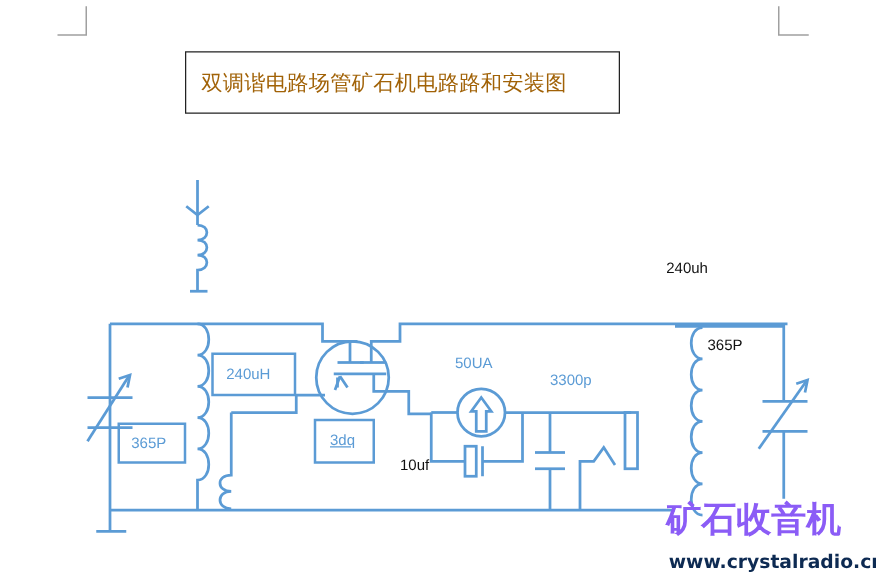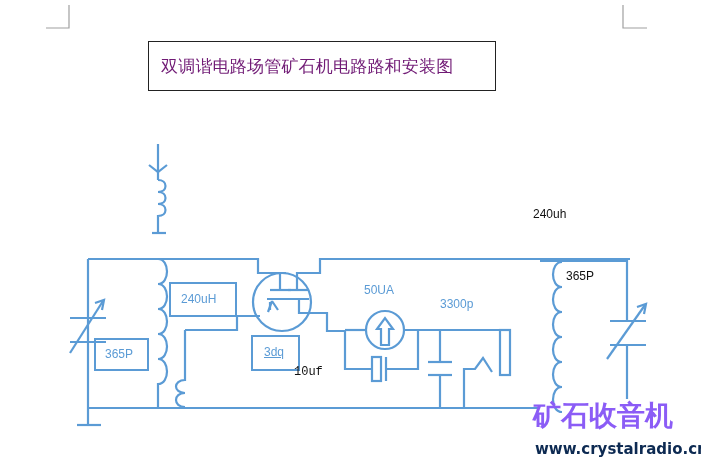--- a/index.html
+++ b/index.html
@@ -1,18 +1,18 @@
 <!DOCTYPE html>
 <html><head>
 <meta charset="utf-8">
 <style>
   html, body { margin:0; padding:0; background:#ffffff; }
   body { width:701px; height:461px; position:relative; overflow:hidden; font-family:"DejaVu Sans", sans-serif; }
   #canvas { position:absolute; left:0; top:0; }
-  .title-box { position:absolute; left:148px; top:41px; width:348px; height:50px; border:1px solid #222; box-sizing:border-box; display:flex; align-items:center; padding-left:12px; font-size:17px; color:#701a75; font-family:"DejaVu Sans", sans-serif; letter-spacing:0.2px; }
+  .title-box { position:absolute; left:148px; top:41px; width:348px; height:50px; border:1px solid #222; box-sizing:border-box; display:flex; align-items:center; padding-left:12px; font-size:17px; color:#a16207; font-family:"DejaVu Sans", sans-serif; letter-spacing:0.2px; }
   .lbl-blue { position:absolute; color:#5b9bd5; font-size:12px; font-family:"Liberation Sans", sans-serif; }
   .lbl-black { position:absolute; color:#111; font-size:12px; font-family:"Liberation Sans", sans-serif; }
   .watermark-cn { position:absolute; left:533px; top:397px; font-size:28px; font-weight:bold; color:#8b5cf6; font-family:"DejaVu Sans", sans-serif; letter-spacing:0px; white-space:nowrap; }
   .watermark-url { position:absolute; left:535px; top:440px; font-size:15px; font-weight:bold; color:#0d2a52; font-family:"DejaVu Sans", sans-serif; white-space:nowrap; }
 </style>
 </head>
 <body>
 
 <svg id="canvas" width="701" height="461" viewBox="0 0 701 461">
   <g fill="none" stroke="#a0a0a0" stroke-width="1.2">
@@ -105,18 +105,18 @@
   </g>
 </svg>
 
 <div class="title-box">双调谐电路场管矿石机电路路和安装图</div>
 
 <div class="lbl-blue" style="left:181px;top:292px;">240uH</div>
 <div class="lbl-blue" style="left:105px;top:347px;">365P</div>
 <div class="lbl-blue" style="left:264px;top:345px;text-decoration:underline;">3dq</div>
 <div class="lbl-blue" style="left:364px;top:283px;">50UA</div>
 <div class="lbl-blue" style="left:440px;top:297px;">3300p</div>
-<div class="lbl-black" style="left:294px;top:365px;font-family:Liberation Mono, monospace;">10uf</div>
+<div class="lbl-black" style="left:320px;top:365px;">10uf</div>
 <div class="lbl-black" style="left:533px;top:207px;">240uh</div>
 <div class="lbl-black" style="left:566px;top:269px;">365P</div>
 
 <div class="watermark-cn">矿石收音机</div>
 <div class="watermark-url">www.crystalradio.cn</div>
 
 </body></html>

